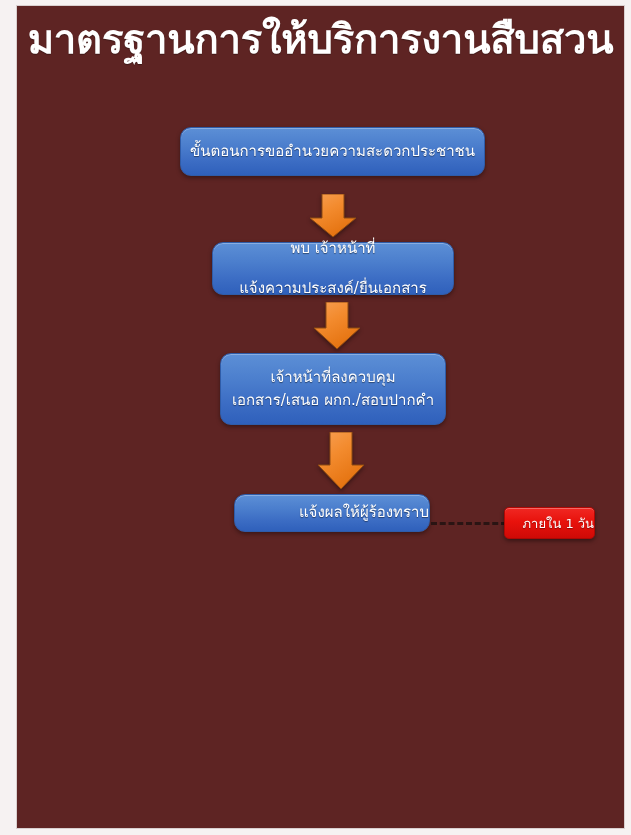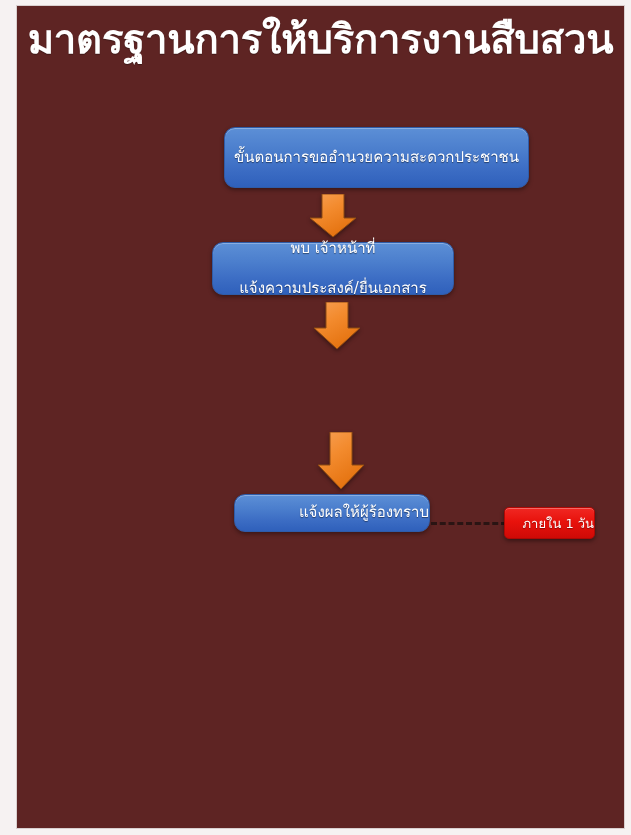--- a/index.html
+++ b/index.html
@@ -62,21 +62,21 @@
     flex-direction: column;
     align-items: center;
     justify-content: center;
     text-align: center;
     font-size: 15px;
     line-height: 1.55;
     text-shadow: 0 1px 1px rgba(0,0,0,0.45);
   }
   .node .line { display: block; white-space: nowrap; }
 
-  #node-1 { left: 163px; top: 121px; width: 305px; height: 61px; margin-left: 44px; }
+  #node-1 { left: 163px; top: 121px; width: 305px; height: 49px; }
   #node-2 { left: 195px; top: 236px; width: 242px; height: 53px; gap: 16px; }
   #node-3 { left: 203px; top: 347px; width: 226px; height: 72px; }
   #node-4 { left: 217px; top: 488px; width: 196px; height: 38px; align-items: flex-end; }
 
   
   .arrow {
     position: absolute;
     filter: drop-shadow(0 2px 2px rgba(0,0,0,0.4));
   }
   #arrow-1 { left: 292px; top: 188px; width: 48px; height: 44px; }
@@ -150,20 +150,24 @@
           <linearGradient id="ag2" x1="0" y1="0" x2="0.55" y2="1">
             <stop offset="0%" stop-color="#f7a055"></stop>
             <stop offset="45%" stop-color="#f38b2e"></stop>
             <stop offset="100%" stop-color="#e4720f"></stop>
           </linearGradient>
         </defs>
         <path d="M13 0 H35 V26 H47 L24 47 L1 26 H13 Z" fill="url(#ag2)" stroke="#8d4a12" stroke-width="1"></path>
       </svg>
     </div>
 
+    <div class="node" id="node-3">
+      <span class="line">เจ้าหน้าที่ลงควบคุม</span>
+      <span class="line">เอกสาร/เสนอ ผกก./สอบปากคำ</span>
+    </div>
 
     <div class="arrow" id="arrow-3">
       <svg width="100%" height="100%" viewBox="0 0 48 58" preserveAspectRatio="none">
         <defs>
           <linearGradient id="ag3" x1="0" y1="0" x2="0.55" y2="1">
             <stop offset="0%" stop-color="#f7a055"></stop>
             <stop offset="45%" stop-color="#f38b2e"></stop>
             <stop offset="100%" stop-color="#e4720f"></stop>
           </linearGradient>
         </defs>

